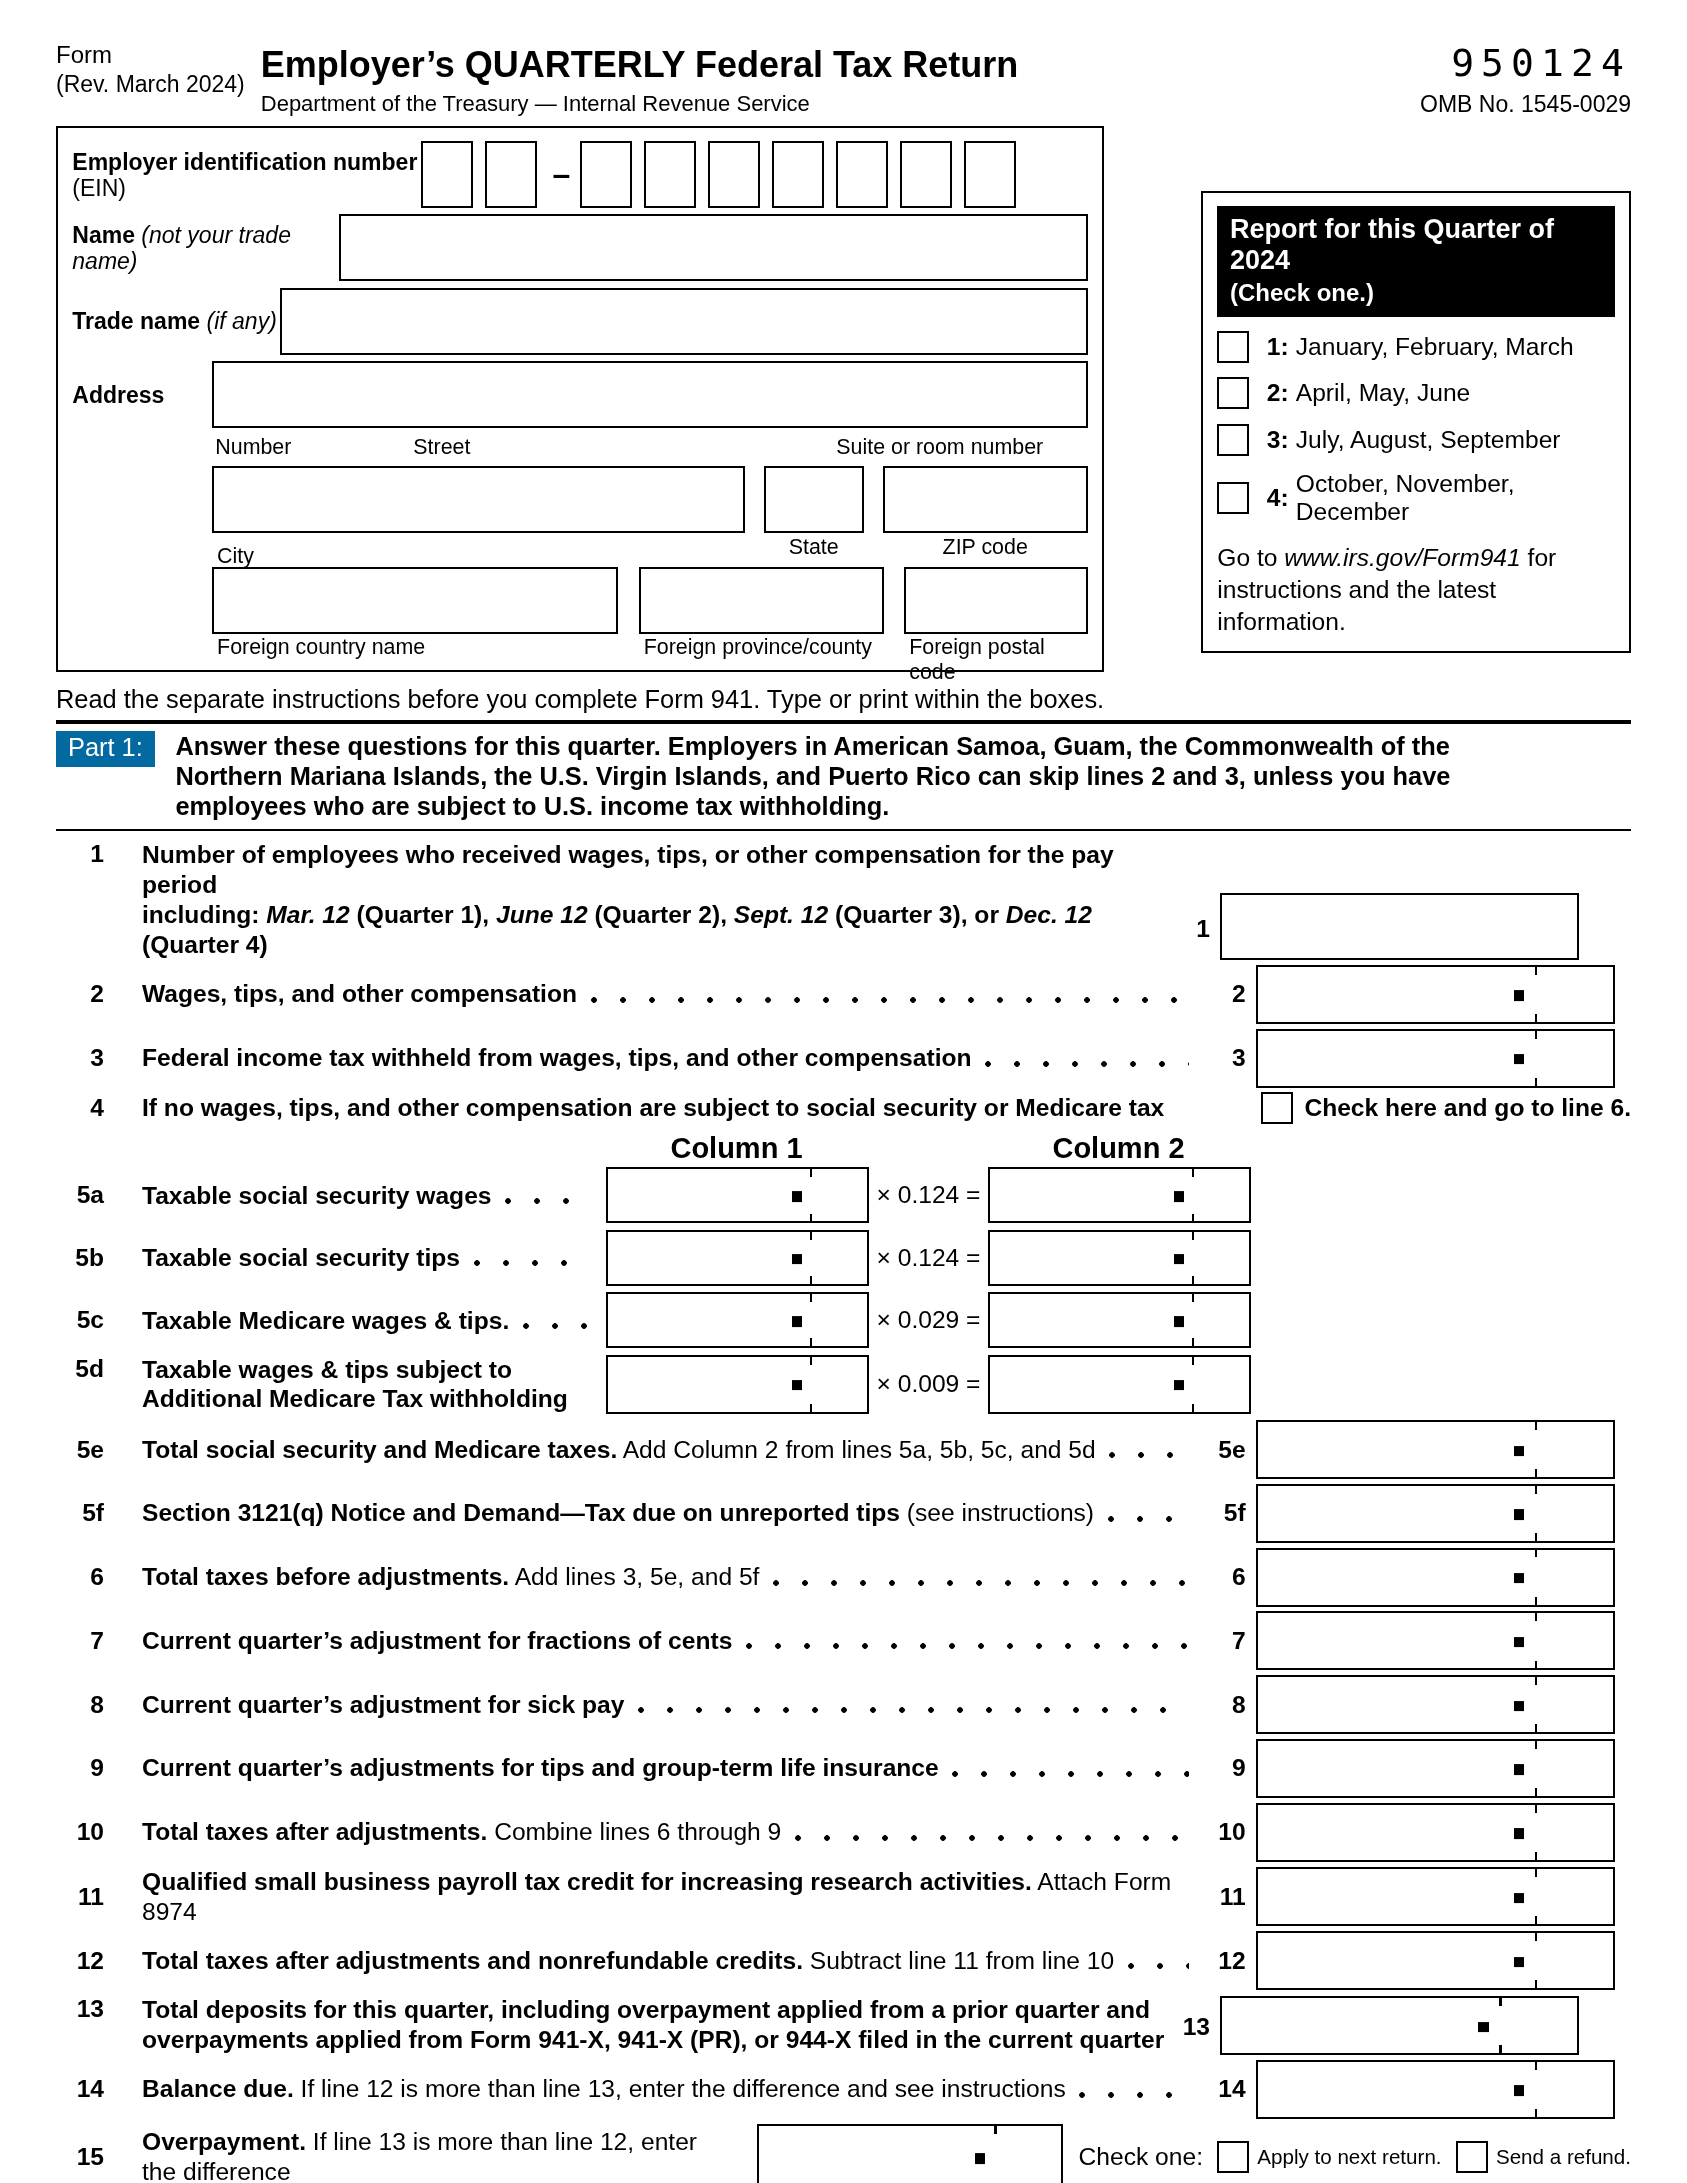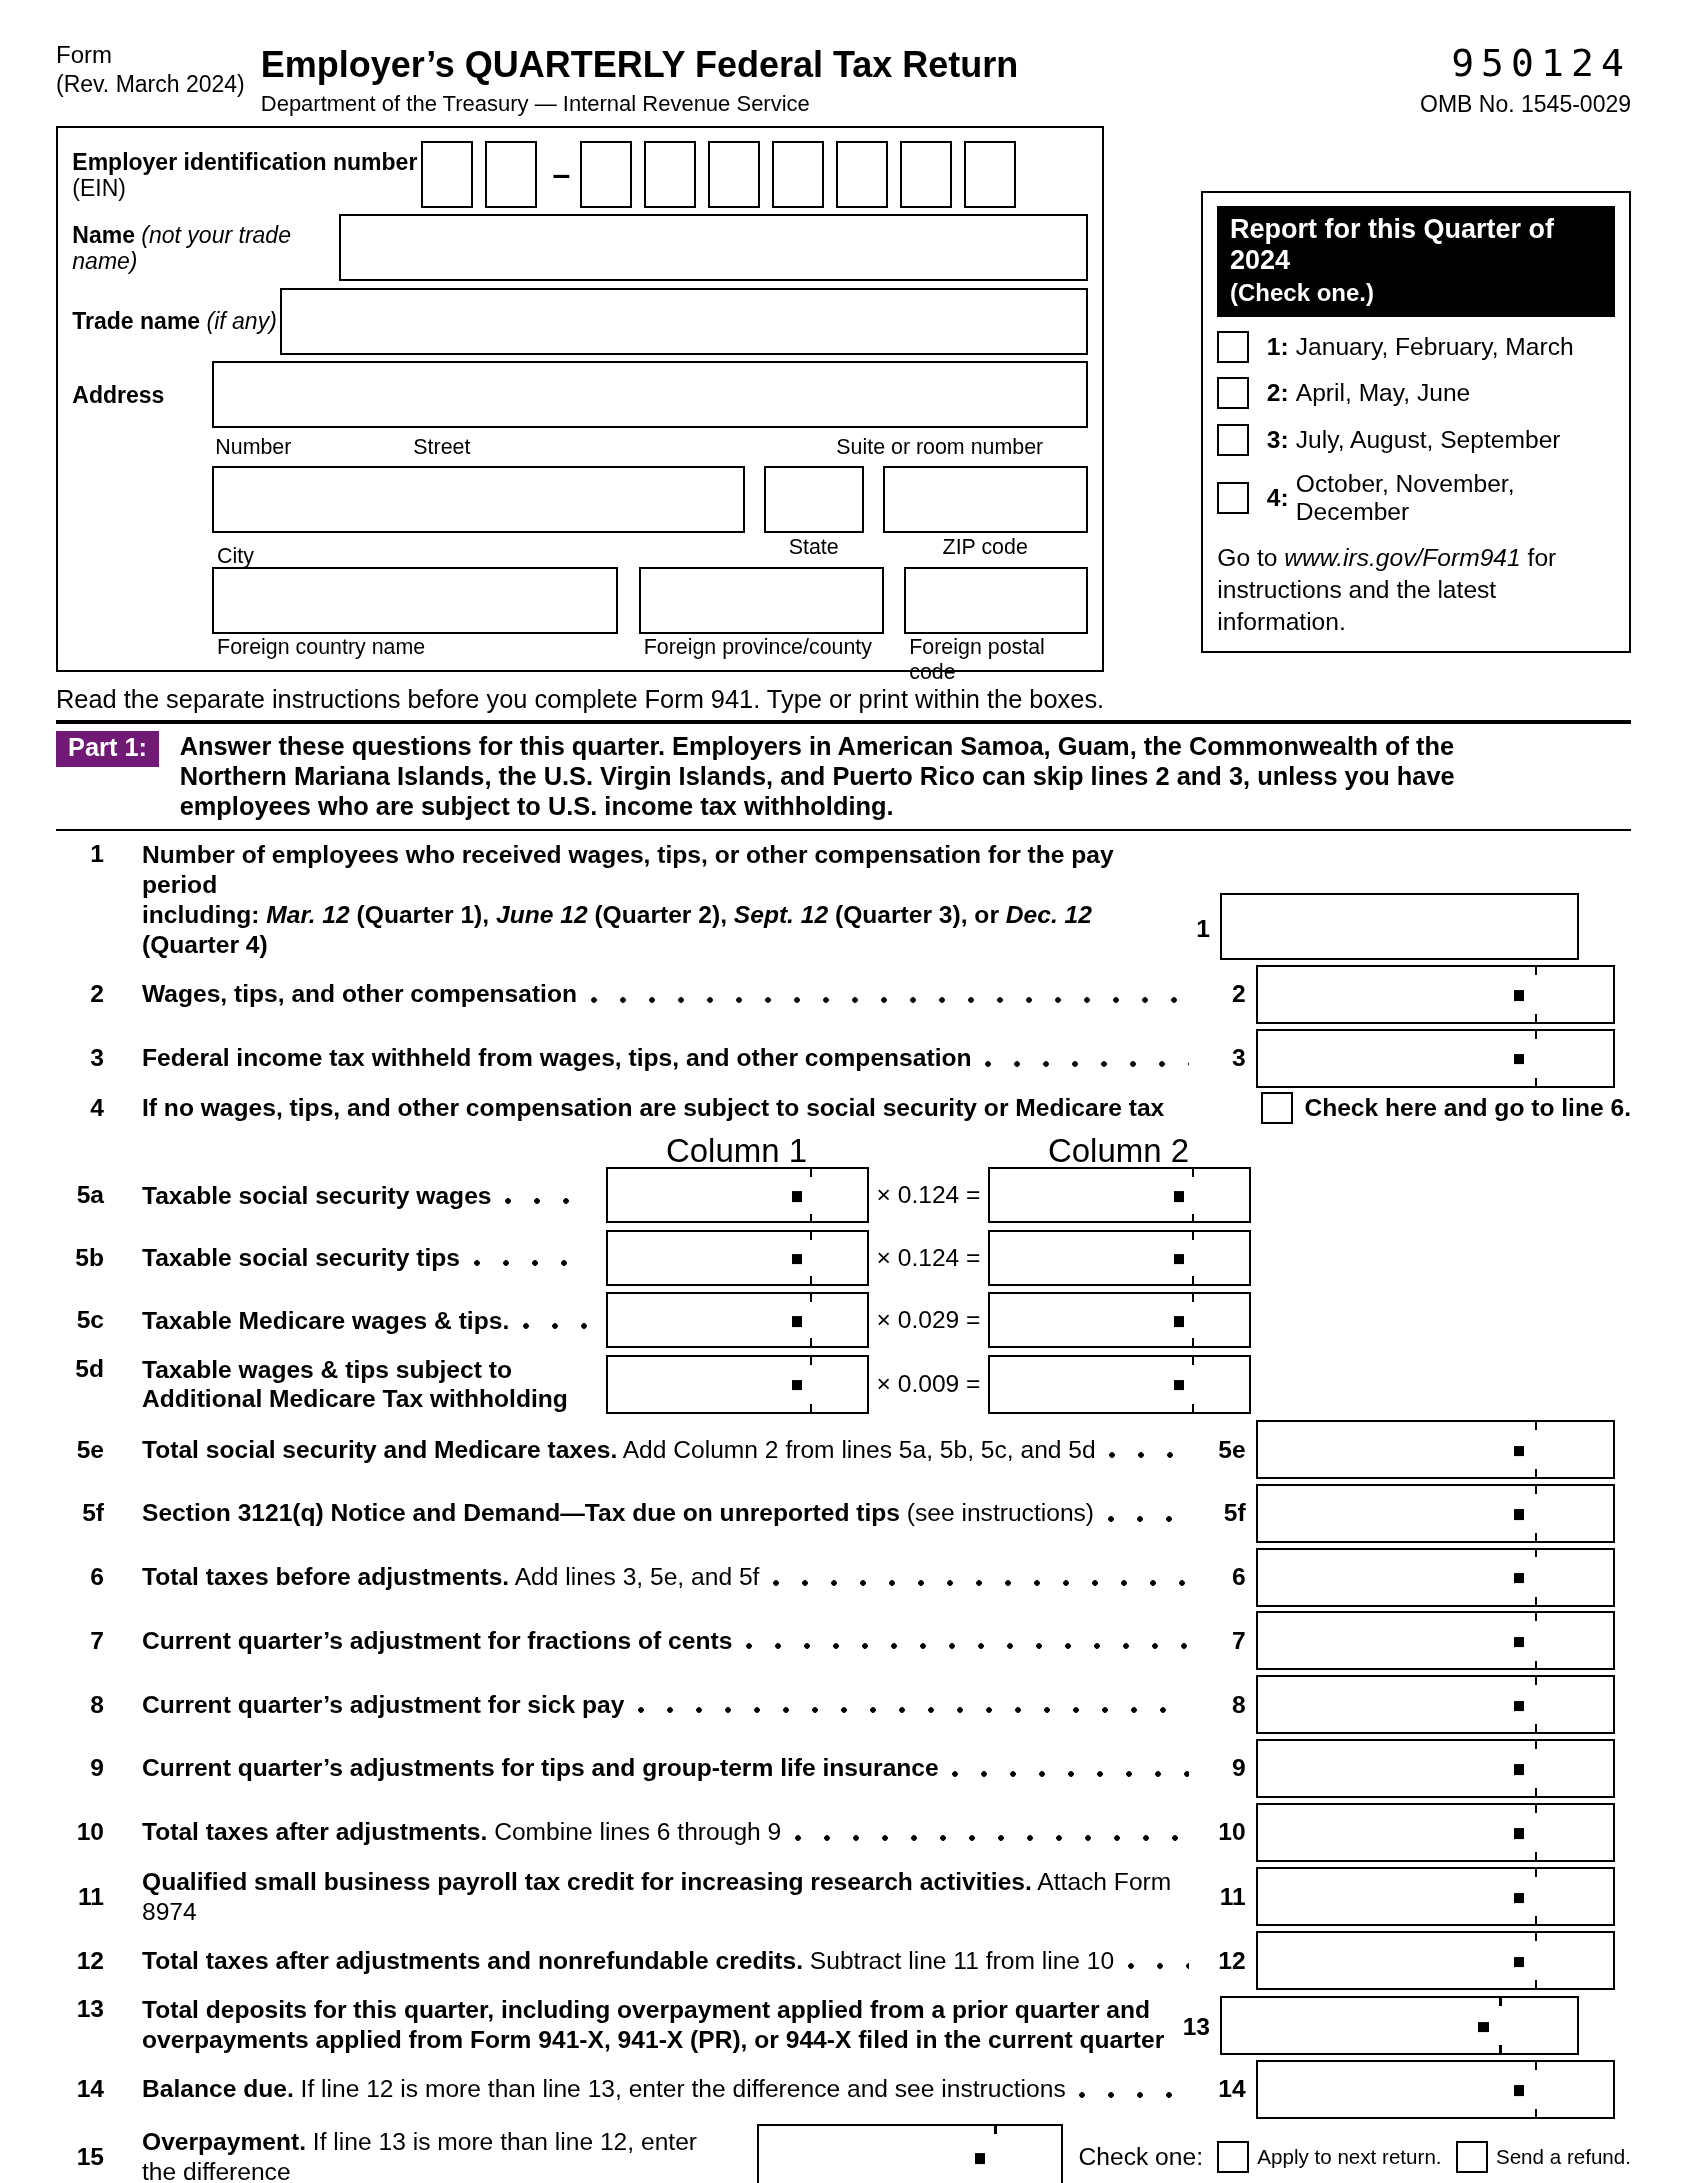--- a/index.html
+++ b/index.html
@@ -72,21 +72,21 @@
   .qopt { display: flex; align-items: center; margin-top: 14.3px; font-size: 24.6px; }
   .qopt .val { margin-left: 7.1px; }
   .cb { width: 32px; height: 32px; border: 2.4px solid #000; background: #fff; flex: 0 0 auto; }
   .qopt .cb { margin-right: 17.5px; }
   .qgoto { font-size: 24.6px; line-height: 32px; margin-top: 16px; }
 
   
   .readnote { font-size: 25.4px; margin-top: 12.7px; }
   .part1 { margin-top: 6.4px; border-top: 4.8px solid #000; border-bottom: 2.4px solid #000;
            padding: 6.4px 0 8px 0; display: flex; align-items: flex-start; }
-  .p1label { background: #701a75; color: #fff; font-weight: 700; font-size: 25.4px;
+  .p1label { background: #0369a1; color: #fff; font-weight: 400; font-size: 25.4px;
              padding: 2.4px 12px 4.8px 12px; flex: 0 0 auto; }
   .p1text { font-weight: 700; font-size: 25.4px; line-height: 30px; margin-left: 20.6px; width: 1350px; }
 
   
   .lines { margin-top: 9.5px; }
   .row { display: flex; align-items: center; margin-bottom: 4.8px; }
   .ln { flex: 0 0 48px; text-align: right; font-weight: 700; font-size: 24.6px; }
   .lt { margin-left: 38px; font-size: 24.6px; line-height: 30px; }
   .leader { flex: 1 1 16px; height: 8px; margin: 11px 12.7px 0 12.7px; align-self: center;
             background-image: radial-gradient(circle at 4px 4px, #000 2.5px, transparent 3.1px);
@@ -94,21 +94,21 @@
   .spacer { flex: 1 1 auto; }
   .bn { flex: 0 0 44px; text-align: right; font-weight: 700; font-size: 24.6px; margin-right: 10.3px; }
   .amt { position: relative; flex: 0 0 359px; height: 59px; margin-right: 16px; }
   .amt-tall { height: 67px; }
   .tick { position: absolute; left: 78%; width: 2.4px; height: 8.7px; background: #000; }
   .tick.t { top: -0.8px; } .tick.bm { bottom: -0.8px; }
   .sq { position: absolute; right: 25%; top: 50%; width: 10.3px; height: 10.3px; background: #000; transform: translateY(-38%); }
   .row-two .lt { max-width: 1024px; }
   .row-l4 { margin-bottom: 8px; }
   .row-l4 .chklabel { font-weight: 700; font-size: 24.6px; margin-left: 11px; white-space: nowrap; }
-  .colhdr { position: relative; height: 35px; font-weight: 400; font-size: 33px; }
+  .colhdr { position: relative; height: 35px; font-weight: 700; font-size: 29px; }
   .colhdr .c1 { position: absolute; left: 549px; width: 263px; text-align: center; }
   .colhdr .c2 { position: absolute; left: 931px; width: 263px; text-align: center; }
   .row5 { display: flex; align-items: center; margin-bottom: 6.4px; }
   .l5t { flex: 0 0 464px; margin-left: 38px; display: flex; align-items: center; font-size: 24.6px; line-height: 29px; }
   .l5t .leader { margin-right: 16px; }
   .cxbox { position: relative; flex: 0 0 263px; height: 56px; }
   .row5-5d .cxbox { height: 59px; }
   .mult { flex: 0 0 119px; text-align: center; font-size: 24.6px; }
   .row15 { display: flex; align-items: center; margin-bottom: 4.8px; }
   .box15 { position: relative; flex: 0 0 306px; height: 67px; margin-left: 19px; }

